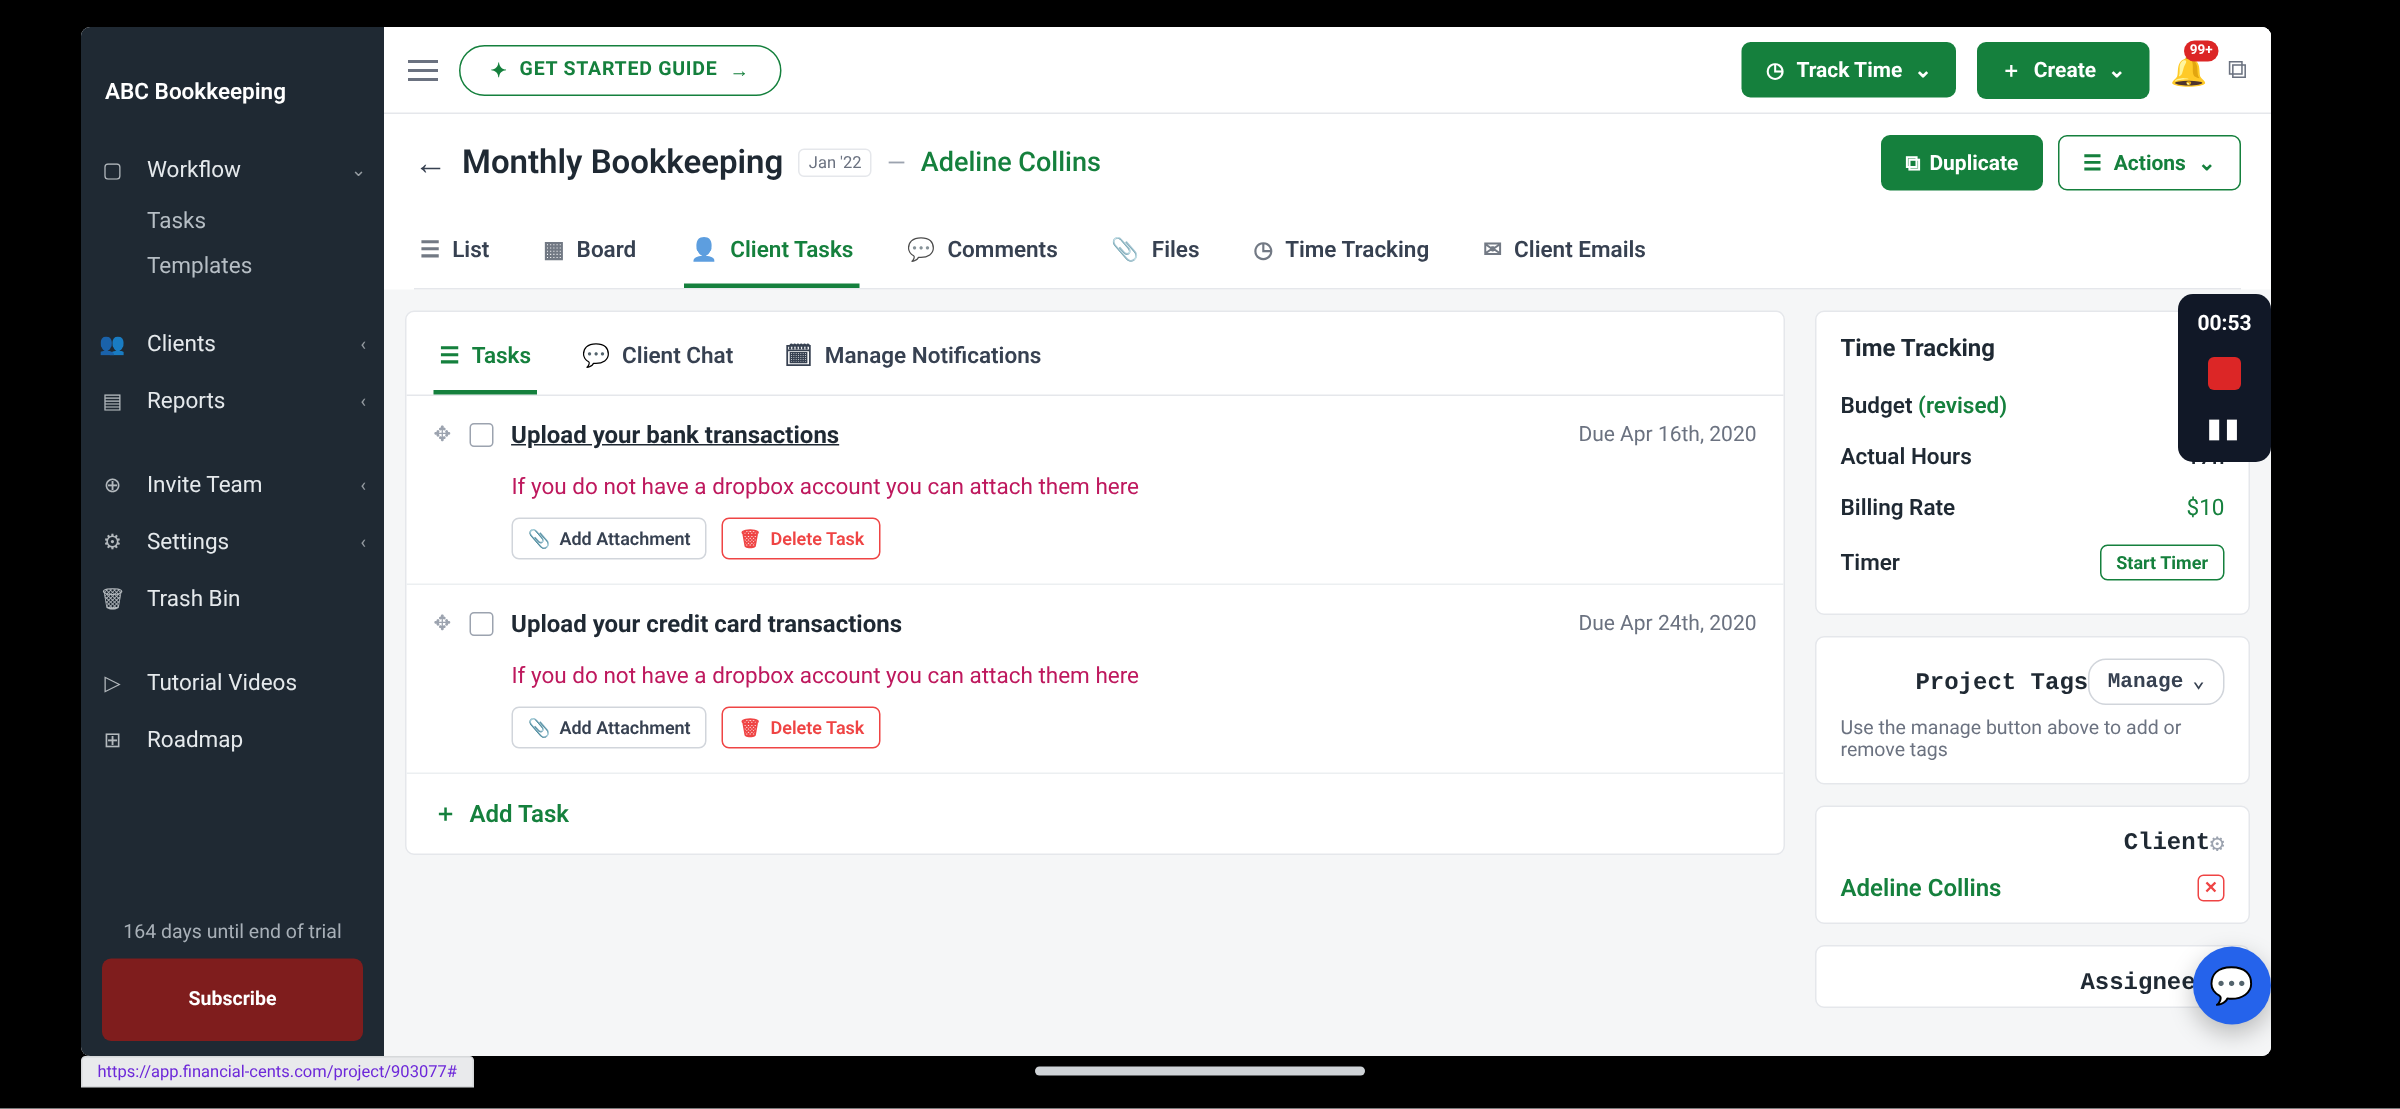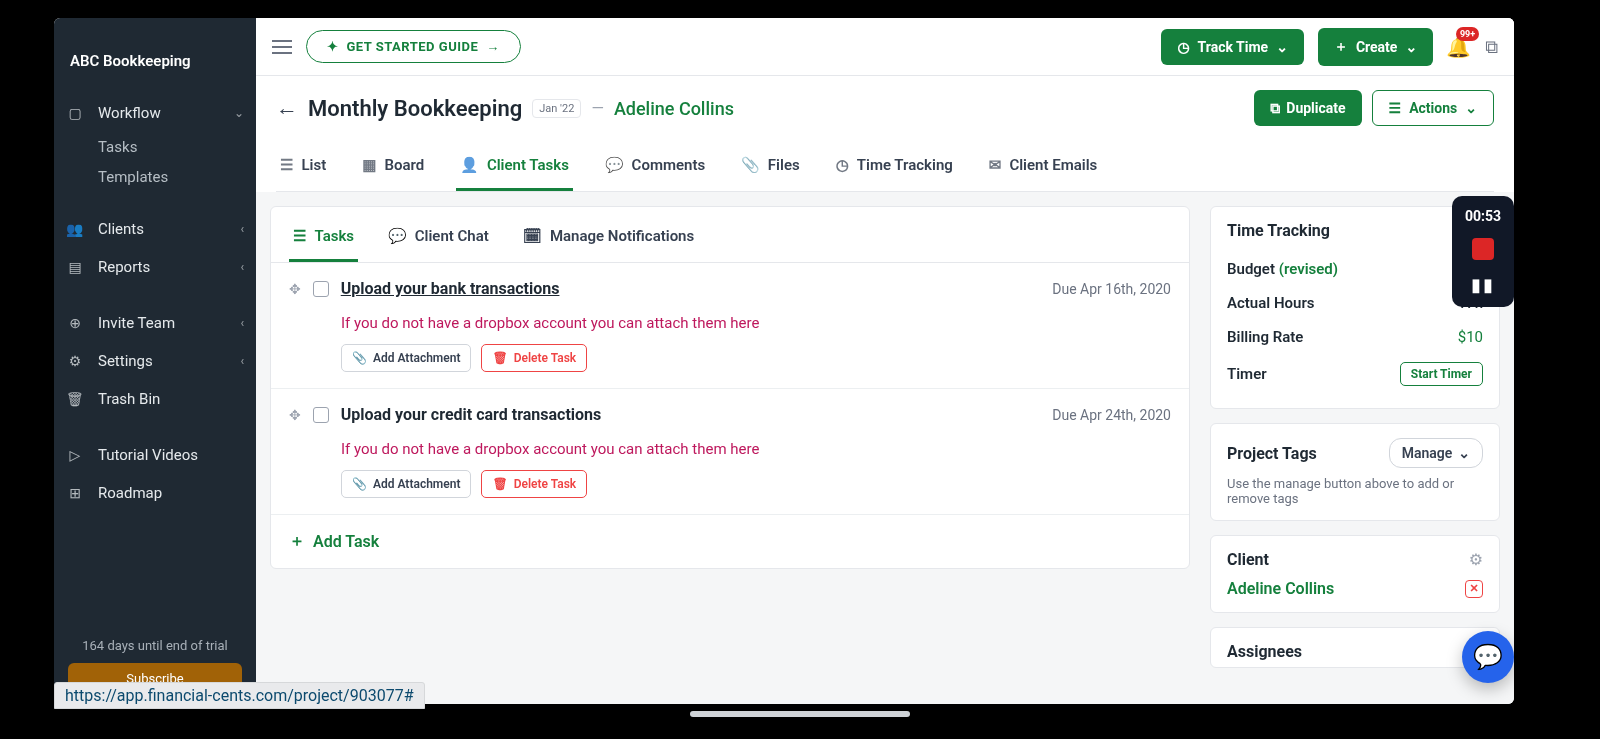--- a/index.html
+++ b/index.html
@@ -54,25 +54,25 @@
   .trial-box {
     margin-top: auto;
     padding: 16px 14px 10px;
     text-align: center;
     color: #a8b0b8;
     font-size: 13px;
   }
   .subscribe-btn {
     display: block;
     margin: 10px auto 0;
-    padding: 8px 20px;
-    background: #a16207;
+    padding: 20px 20px;
+    background: #7f1d1d;
     color: #fff;
     border-radius: 6px;
-    font-weight: 400;
+    font-weight: 700;
     cursor: pointer;
   }
   
   .main {
     flex: 1;
     background: #f5f6f7;
     display: flex;
     flex-direction: column;
     min-width: 0;
   }
@@ -273,21 +273,21 @@
   .start-timer-btn {
     border: 1.5px solid #15803d; color: #15803d; background: #fff;
     padding: 4px 10px; border-radius: 5px; font-size: 12px; font-weight: 700;
     cursor: pointer;
   }
   .manage-btn {
     border: 1px solid #d1d5db; color: #374151; background: #fff;
     padding: 6px 12px; border-radius: 12px; font-size: 14px; font-weight: 600;
     display: flex; align-items: center; gap: 6px; cursor: pointer;
   }
-  .panel-row-flex { display: flex; justify-content: space-between; align-items: center; }
+  .panel-row-flex { display: flex; justify-content: flex-end; align-items: center; font-family: Liberation Mono, monospace; }
   .tags-hint { color: #6b7280; font-size: 13px; margin-top: 8px; }
   .gear-small { color: #9ca3af; font-size: 16px; cursor: pointer; }
   .client-name { color: #15803d; font-weight: 600; margin-top: 10px; display: flex; justify-content: space-between; align-items: center; }
   .client-remove {
     border: 1px solid #ef4444; color: #ef4444;
     width: 18px; height: 18px; border-radius: 4px;
     display: flex; align-items: center; justify-content: center;
     font-size: 11px; cursor: pointer;
   }
 
@@ -315,24 +315,24 @@
     border-radius: 50%;
     display: flex; align-items: center; justify-content: center;
     color: #fff; font-size: 24px;
     cursor: pointer;
     box-shadow: 0 6px 16px rgba(0,0,0,.25);
   }
 
   
   .status-url {
     position: absolute;
-    bottom: 30px; left: 54px;
+    bottom: 14px; left: 54px;
     background: #e9eaec;
-    color: #0c4a6e;
-    font-size: 16px;
+    color: #6d28d9;
+    font-size: 11px;
     padding: 3px 10px;
     border-radius: 3px 3px 0 0;
     border: 1px solid #d6d8da;
   }
 
   
   .home-indicator {
     position: absolute;
     bottom: 22px; left: 50%;
     transform: translateX(-50%);

